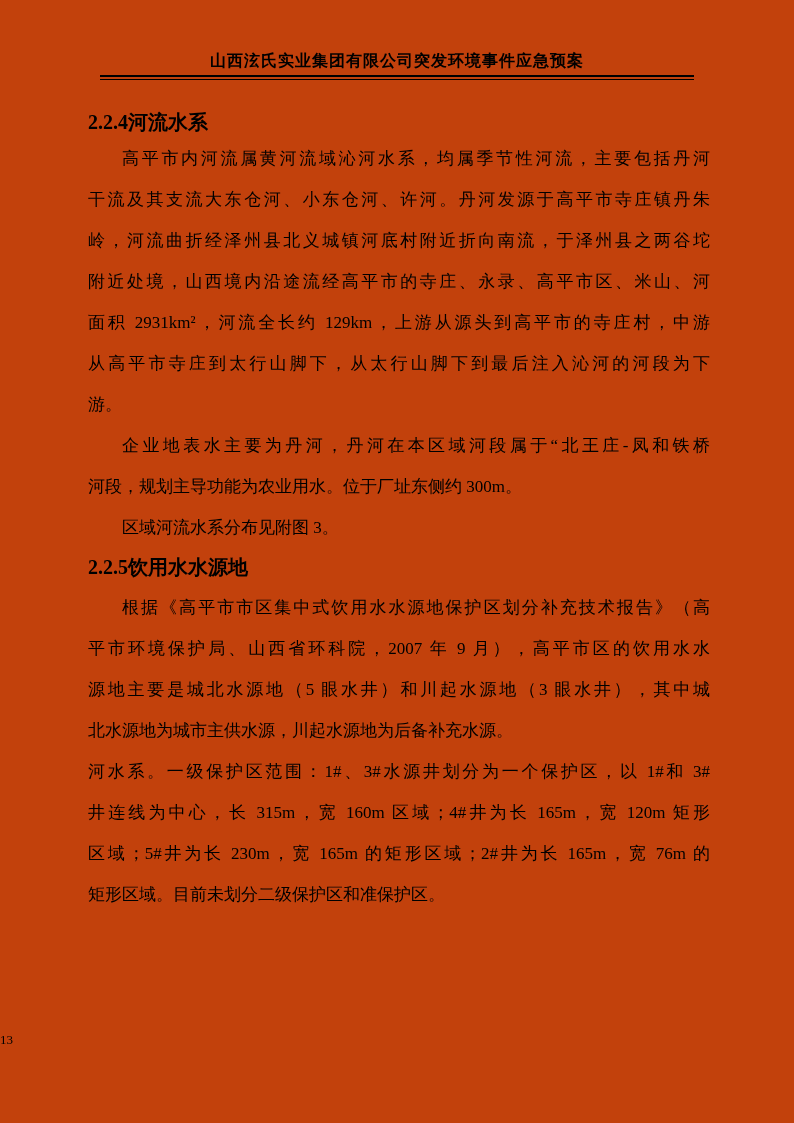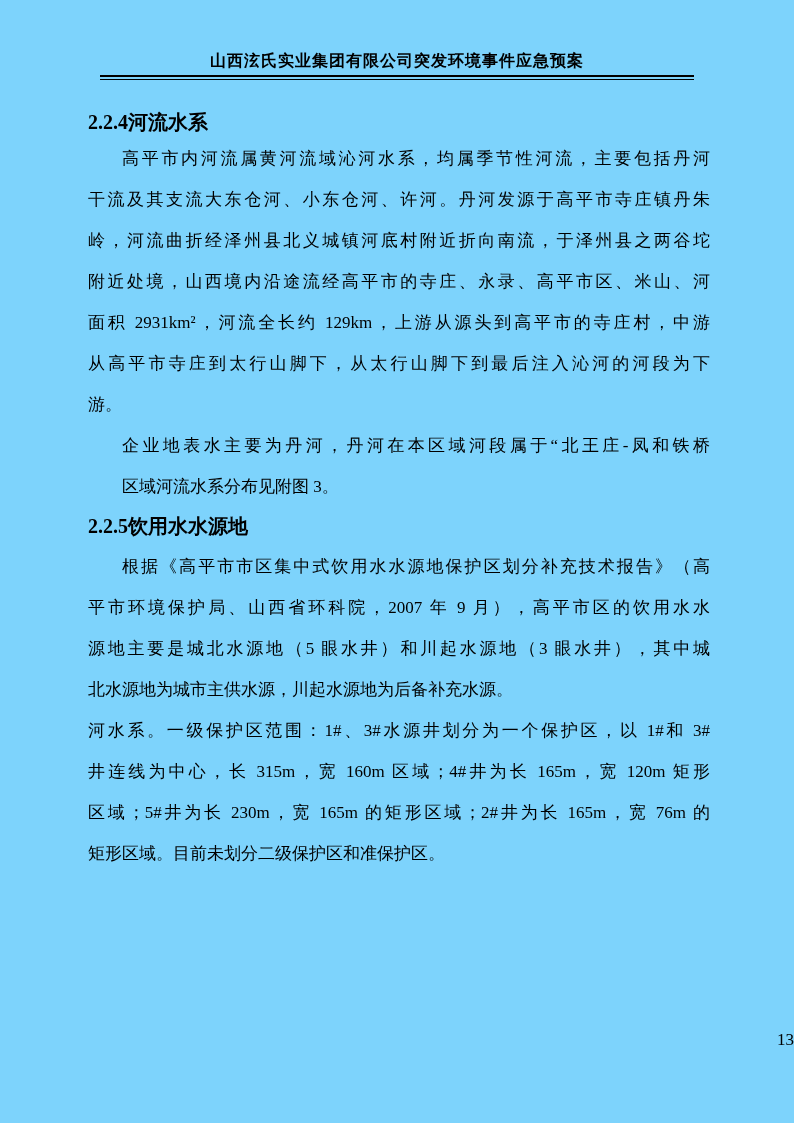--- a/index.html
+++ b/index.html
@@ -1,21 +1,21 @@
 <!DOCTYPE html>
 <html><head>
 <meta charset="utf-8">
 <style>
   html, body { margin: 0; padding: 0; background: #e8e8e8; }
   .page {
     position: relative;
     width: 794px;
     height: 1123px;
     margin: 0 auto;
-    background: #7dd3fc;
+    background: #c2410c;
     color: #000000;
     font-family: "Liberation Serif", "DejaVu Serif", serif;
     overflow: hidden;
   }
   
   .header-title {
     position: absolute;
     top: 51px; left: 0;
     width: 100%;
     text-align: center;
@@ -55,22 +55,22 @@
     text-align: justify;
     text-align-last: justify;
   }
   .line.first { text-indent: 2em; font-family: Liberation Serif, serif; }
   .line.last  { text-align: left; text-align-last: left; }
   
   .footer-page-number {
     position: absolute;
     top: 1032px; left: 0;
     width: 100%;
-    text-align: right;
-    font-size: 17px;
+    text-align: left;
+    font-size: 13px;
     line-height: 16px;
   }
 </style>
 </head>
 <body>
 
 <div class="page">
 
   <div class="header-title">山西泫氏实业集团有限公司突发环境事件应急预案</div>
 
@@ -91,20 +91,21 @@
       <div class="line">干流及其支流大东仓河、小东仓河、许河。丹河发源于高平市寺庄镇丹朱</div>
       <div class="line">岭，河流曲折经泽州县北义城镇河底村附近折向南流，于泽州县之两谷坨</div>
       <div class="line">附近处境，山西境内沿途流经高平市的寺庄、永录、高平市区、米山、河</div>
       <div class="line">面积 2931km²，河流全长约 129km，上游从源头到高平市的寺庄村，中游</div>
       <div class="line">从高平市寺庄到太行山脚下，从太行山脚下到最后注入沁河的河段为下</div>
       <div class="line last">游。</div>
     </div>
 
     <div class="para">
       <div class="line first">企业地表水主要为丹河，丹河在本区域河段属于“北王庄-凤和铁桥</div>
+      <div class="line last">河段，规划主导功能为农业用水。位于厂址东侧约 300m。</div>
     </div>
 
     <div class="para">
       <div class="line first last">区域河流水系分布见附图 3。</div>
     </div>
 
     <div class="sec-heading h-water">
       <span class="heading-number">2.2.5</span><span class="heading-text">饮用水水源地</span>
     </div>
 

